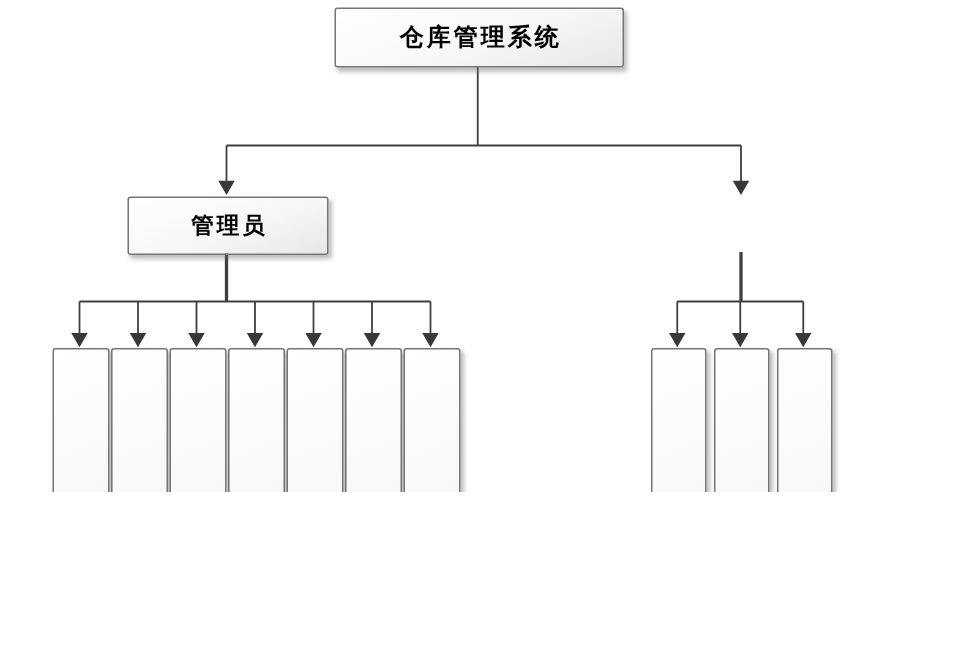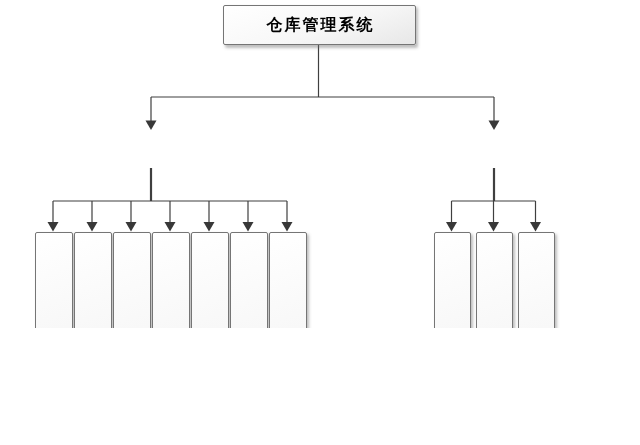--- a/index.html
+++ b/index.html
@@ -64,20 +64,23 @@
     <path class="wire" d="M493.5,201 L493.5,224"></path>
     <polygon class="arrow" points="493.5,231.5 488,222 499,222"></polygon>
     <path class="wire" d="M535.5,201 L535.5,224"></path>
     <polygon class="arrow" points="535.5,231.5 530,222 541,222"></polygon>
   </svg>
 
   <div class="node hbox root-box" style="left:223px; top:5px; width:191px; height:38px;">
     <span>仓库管理系统</span>
   </div>
 
+  <div class="node hbox" style="left:85px; top:131px; width:132px; height:37px;">
+    <span>管理员</span>
+  </div>
 
   <div class="node vbox" style="left:35px; top:232px; width:36px; height:205px;">
     <span class="vtext">管理员信息管理</span>
   </div>
   <div class="node vbox" style="left:74px; top:232px; width:36px; height:205px;">
     <span class="vtext">商品信息管理</span>
   </div>
   <div class="node vbox" style="left:113px; top:232px; width:36px; height:205px;">
     <span class="vtext">入库信息管理</span>
   </div>

